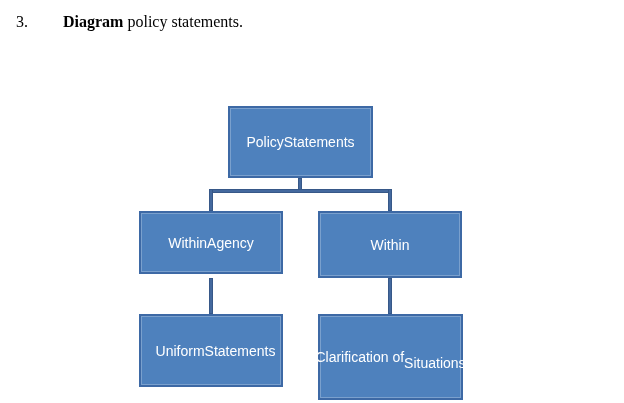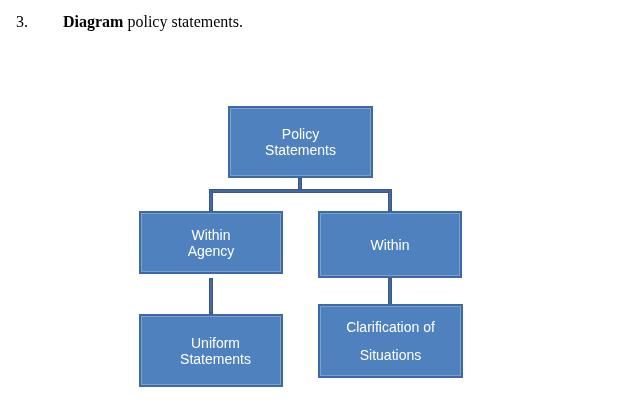--- a/index.html
+++ b/index.html
@@ -42,21 +42,20 @@
 
   
   .box {
     position: absolute;
     box-sizing: border-box;
     background: var(--box-fill, #4e81bd);
     border: 2px solid var(--box-border, #3d69a5);
     box-shadow: inset 0 0 0 1px rgba(255,255,255,0.25);
     color: var(--text, #ffffff);
     display: flex;
-    flex-direction: column;
     align-items: center;
     justify-content: center;
     text-align: center;
     font-size: 14px;
   }
   .box .line { line-height: 16px; white-space: nowrap; }
   .box .line + .line { }
   .box .line.tight { margin-top: 12px; }
 
   
@@ -97,18 +96,18 @@
 
   <div class="box" id="box-public" style="left:318px; top:211px; width:144px; height:67px;">
     <div class="line">Within</div>
   </div>
 
   <div class="box" id="box-uniform" style="left:139px; top:314px; width:144px; height:73px;padding-left:9px;">
     <div class="line">Uniform</div>
     <div class="line">Statements</div>
   </div>
 
-  <div class="box" id="box-clarification" style="left:318px; top:304px; width:145px; height:74px;">
+  <div class="box" id="box-clarification" style="left:318px; top:314px; width:145px; height:86px;">
     <div class="line">Clarification of</div>
     <div class="line tight">Situations</div>
   </div>
 
 </div>
 
 </body></html>

